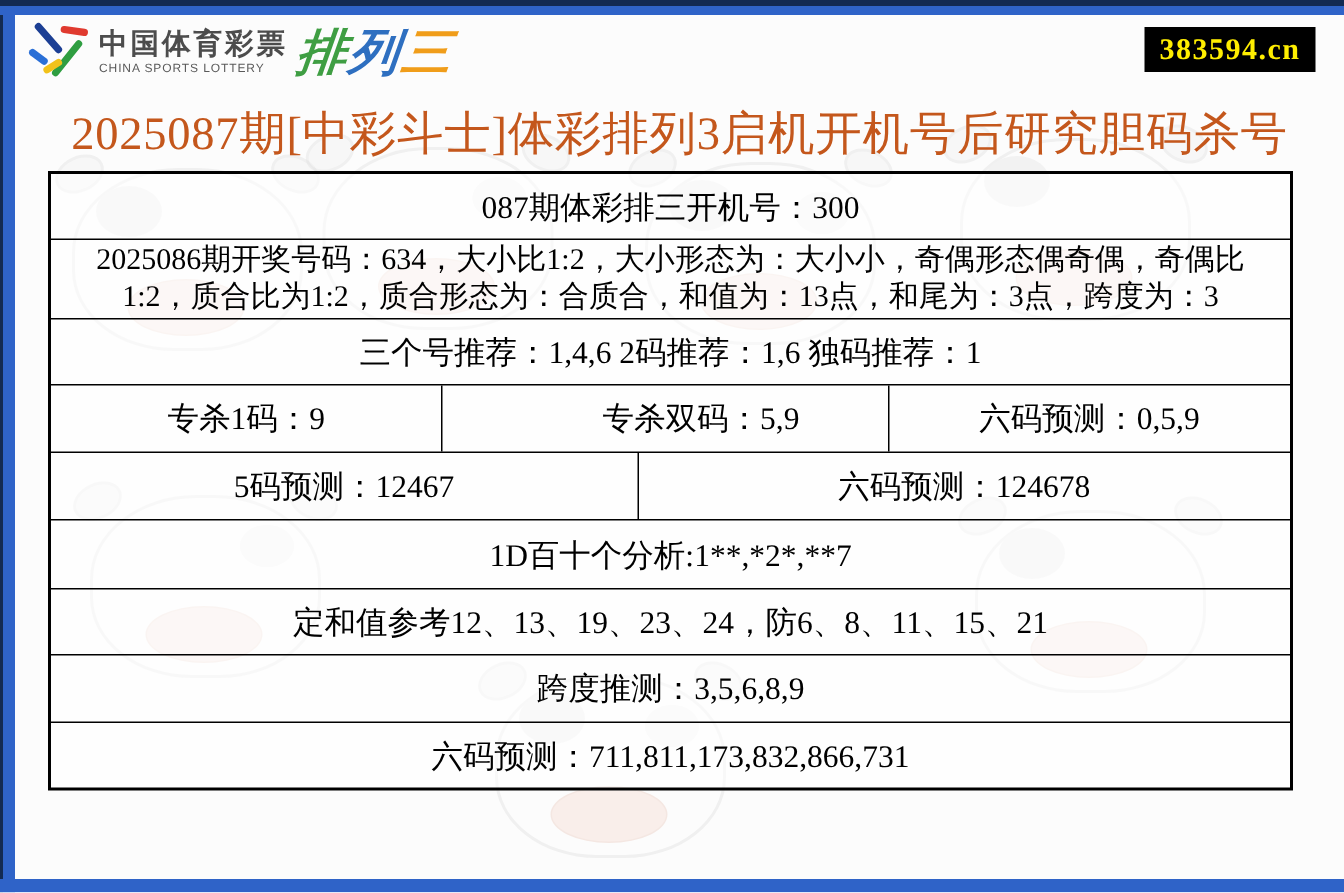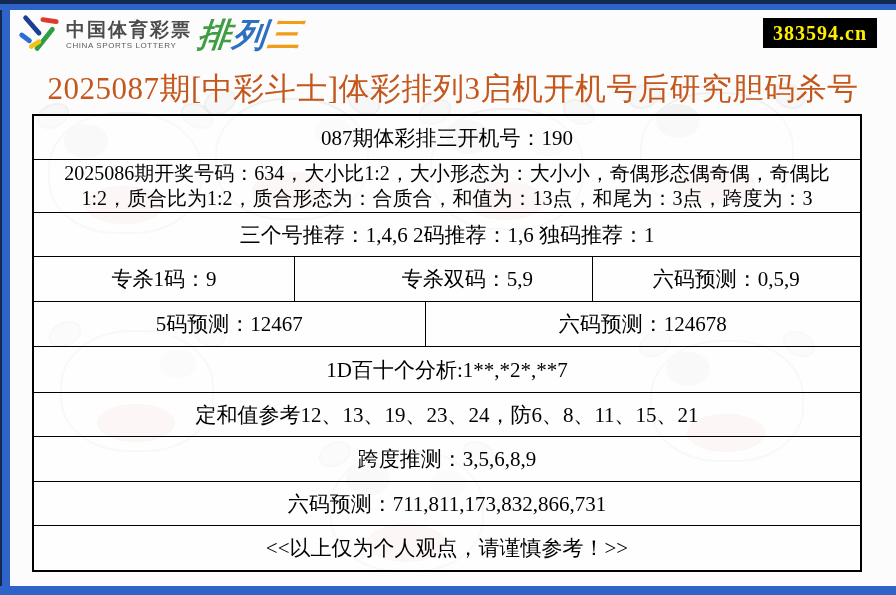--- a/index.html
+++ b/index.html
@@ -157,21 +157,21 @@
           <span style="color: rgb(63, 158, 67);">排</span><span style="color: rgb(46, 111, 192);">列</span><span style="color: rgb(240, 157, 26);">三</span>
         </div>
       </div>
       <div class="site-badge">383594.cn</div>
     </div>
 
     <h1 class="title">2025087期[中彩斗士]体彩排列3启机开机号后研究胆码杀号</h1>
 
     <div class="sheet">
       <div class="row r1">
-        <span>087期体彩排三开机号：190</span>
+        <span>087期体彩排三开机号：300</span>
       </div>
       <div class="row r2">
         <span>2025086期开奖号码：634，大小比1:2，大小形态为：大小小，奇偶形态偶奇偶，奇偶比1:2，质合比为1:2，质合形态为：合质合，和值为：13点，和尾为：3点，跨度为：3</span>
       </div>
       <div class="row r3">
         <span>三个号推荐：1,4,6 2码推荐：1,6 独码推荐：1</span>
       </div>
       <div class="row r4">
         <div class="cell w1">专杀1码：9</div>
         <div class="cell w2">专杀双码：5,9</div>
@@ -186,19 +186,16 @@
       </div>
       <div class="row r7">
         <span>定和值参考12、13、19、23、24，防6、8、11、15、21</span>
       </div>
       <div class="row r8">
         <span>跨度推测：3,5,6,8,9</span>
       </div>
       <div class="row r9">
         <span>六码预测：711,811,173,832,866,731</span>
       </div>
-      <div class="row r10">
-        <span>&lt;&lt;以上仅为个人观点，请谨慎参考！&gt;&gt;</span>
-      </div>
     </div>
 
   </div>
 </div>
 
 </body></html>

